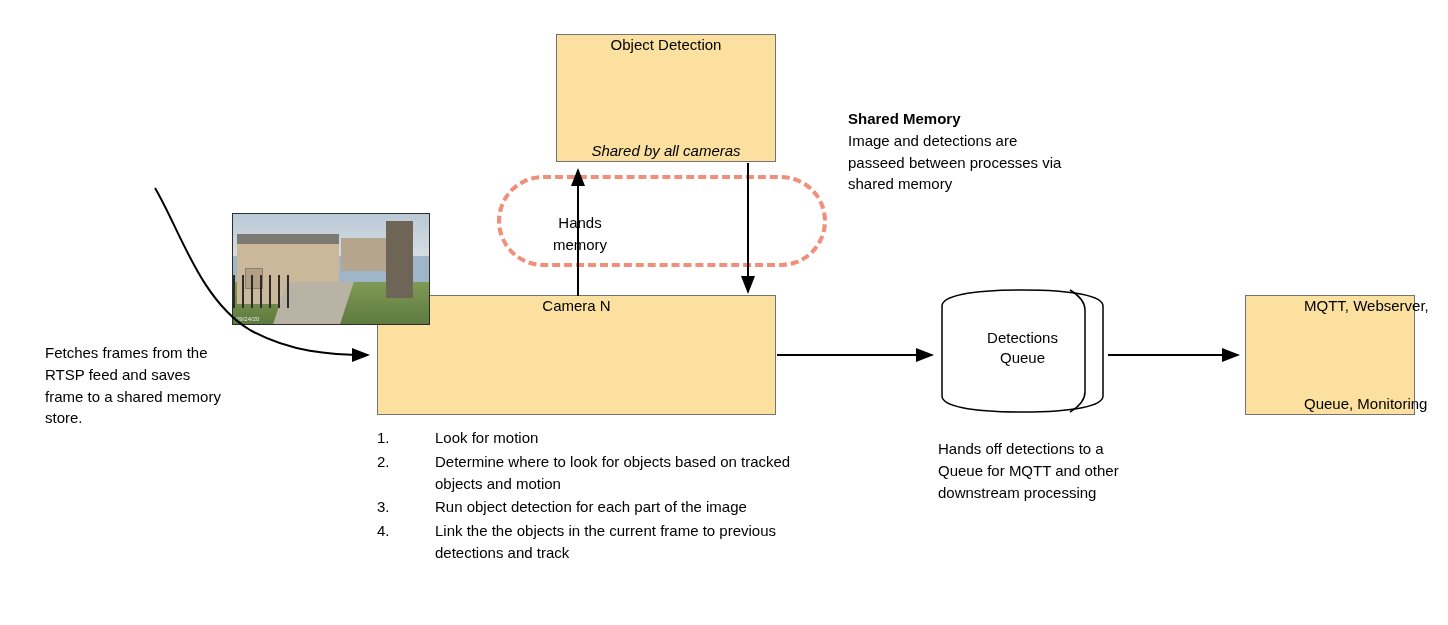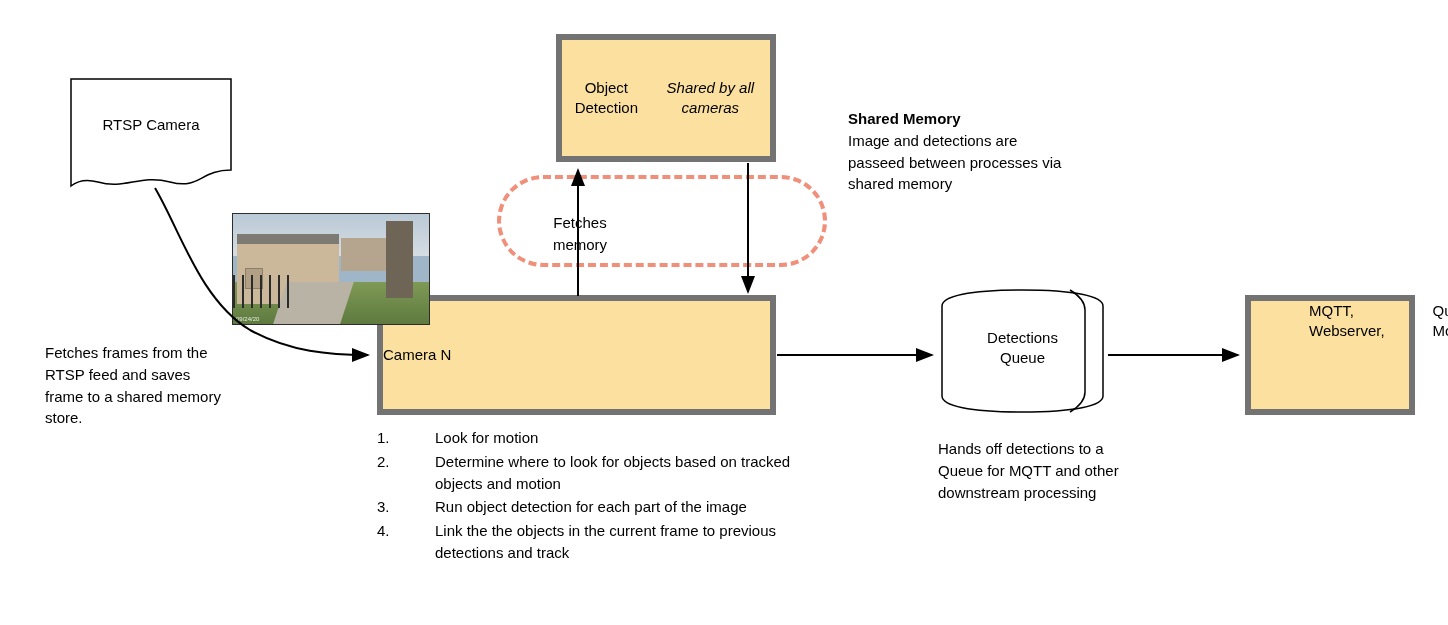--- a/index.html
+++ b/index.html
@@ -15,22 +15,23 @@
     position: relative;
     width: 1448px;
     height: 625px;
     overflow: hidden;
     background: #ffffff;
   }
   .node {
     position: absolute;
     box-sizing: border-box;
     background: #fbe0a0;
-    border: 6px solid #737373;
+    border: 1px solid #737373;
     display: flex;
+    flex-direction: column;
     align-items: center;
     justify-content: space-between;
     text-align: center;
     font-size: 15px;
     line-height: 1.35;
   }
   .node .sub {
     font-style: italic;
   }
   #node-object-detection {
@@ -223,26 +224,20 @@
     width: 1448px;
     height: 625px;
     pointer-events: none;
   }
 </style>
 </head>
 <body>
 
 <div id="canvas">
 
-  <div id="node-rtsp">
-    <svg width="162" height="112" viewBox="0 0 162 112">
-      <path d="M1 1 H161 V92 C 130 92, 130 112, 100 104 C 70 96, 55 112, 28 104 C 14 100, 6 104, 1 108 Z" fill="#ffffff" stroke="#000000" stroke-width="1.5"></path>
-    </svg>
-    <div class="rtsp-label">RTSP Camera</div>
-  </div>
 
   <div class="node" id="node-object-detection">
     <div class="main">Object Detection</div>
     <div class="sub">Shared by all cameras</div>
   </div>
 
   <div class="node" id="node-camera-n">
     <div>Camera N</div>
   </div>
 
@@ -289,21 +284,21 @@
     <path d="M578 296 V 170" fill="none" stroke="#000000" stroke-width="2" marker-end="url(#arrow)"></path>
 
     <path d="M748 163 V 292" fill="none" stroke="#000000" stroke-width="2" marker-end="url(#arrow)"></path>
 
     <path d="M777 355 H 932" fill="none" stroke="#000000" stroke-width="2" marker-end="url(#arrow)"></path>
 
     <path d="M1108 355 H 1238" fill="none" stroke="#000000" stroke-width="2" marker-end="url(#arrow)"></path>
   </svg>
 
   <div class="free-text" id="label-passes-image">
-    <div>Fetches</div>
+    <div>Hands</div>
     <div>memory</div>
   </div>
 
   <div class="free-text" id="text-shared-memory">
     <b>Shared Memory</b>
     <div>Image and detections are passeed between processes via shared memory</div>
   </div>
 
   <div class="free-text" id="text-hands-off">Hands off detections to a Queue for MQTT and other downstream processing</div>
 

